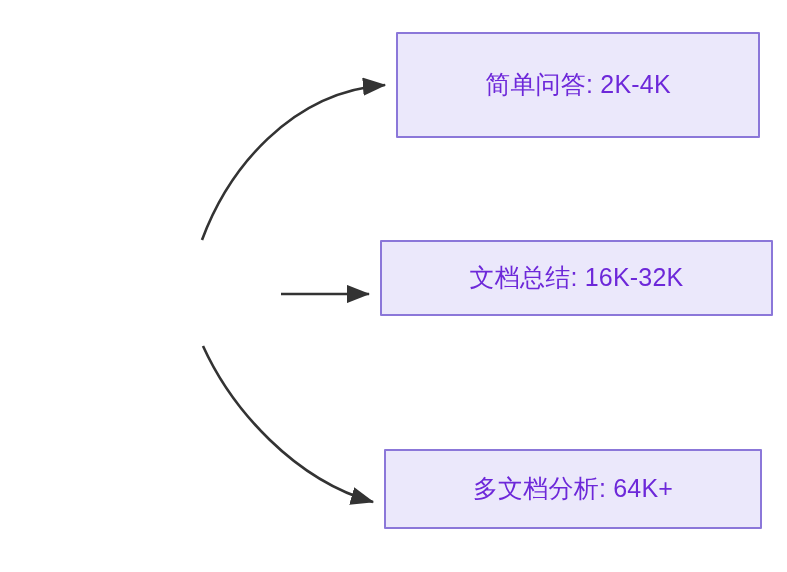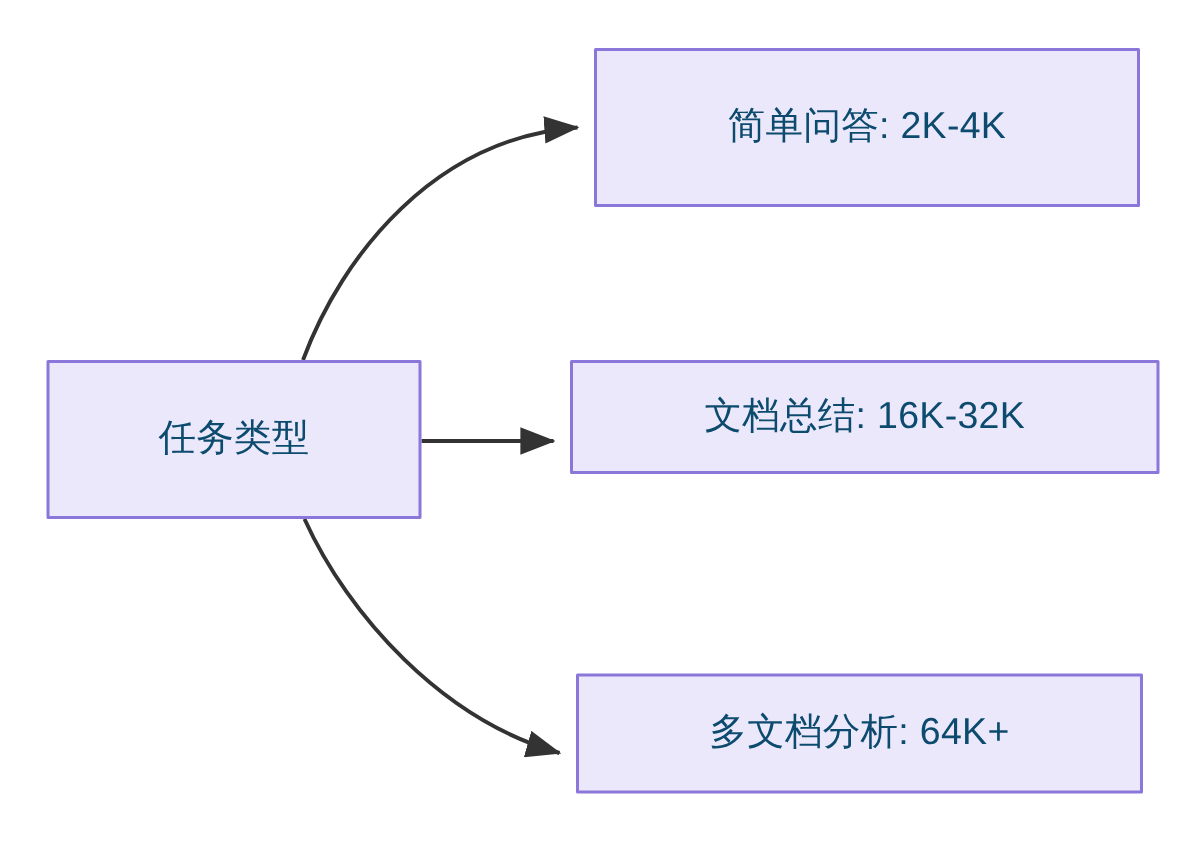--- a/index.html
+++ b/index.html
@@ -36,21 +36,21 @@
     box-sizing: border-box;
     background: #ebe8fb;
     border: 2px solid #8b77d9;
     border-radius: 1px;
     display: flex;
     align-items: center;
     justify-content: center;
     text-align: center;
   }
   .node-label {
-    color: #0c4a6e;
+    color: #6d28d9;
     font-size: 25px;
     line-height: 1.25;
     letter-spacing: 0.2px;
     white-space: nowrap;
   }
   #node-source {
     left: 31px;
     top: 240px;
     width: 250px;
     height: 106px;
@@ -86,23 +86,20 @@
       </marker>
     </defs>
 
     <path d="M 202 240 C 228 170 290 92 385 85" fill="none" stroke="#333333" stroke-width="2.6" marker-end="url(#arrowhead)"></path>
 
     <path d="M 281 294 L 369 294" fill="none" stroke="#333333" stroke-width="2.6" marker-end="url(#arrowhead)"></path>
 
     <path d="M 203 346 C 232 410 295 480 373 502" fill="none" stroke="#333333" stroke-width="2.6" marker-end="url(#arrowhead)"></path>
   </svg>
 
-  <div class="node" id="node-source">
-    <span class="node-label">任务类型</span>
-  </div>
 
   <div class="node" id="node-simple-qa">
     <span class="node-label">简单问答: 2K-4K</span>
   </div>
 
   <div class="node" id="node-doc-summary">
     <span class="node-label">文档总结: 16K-32K</span>
   </div>
 
   <div class="node" id="node-multi-doc">

